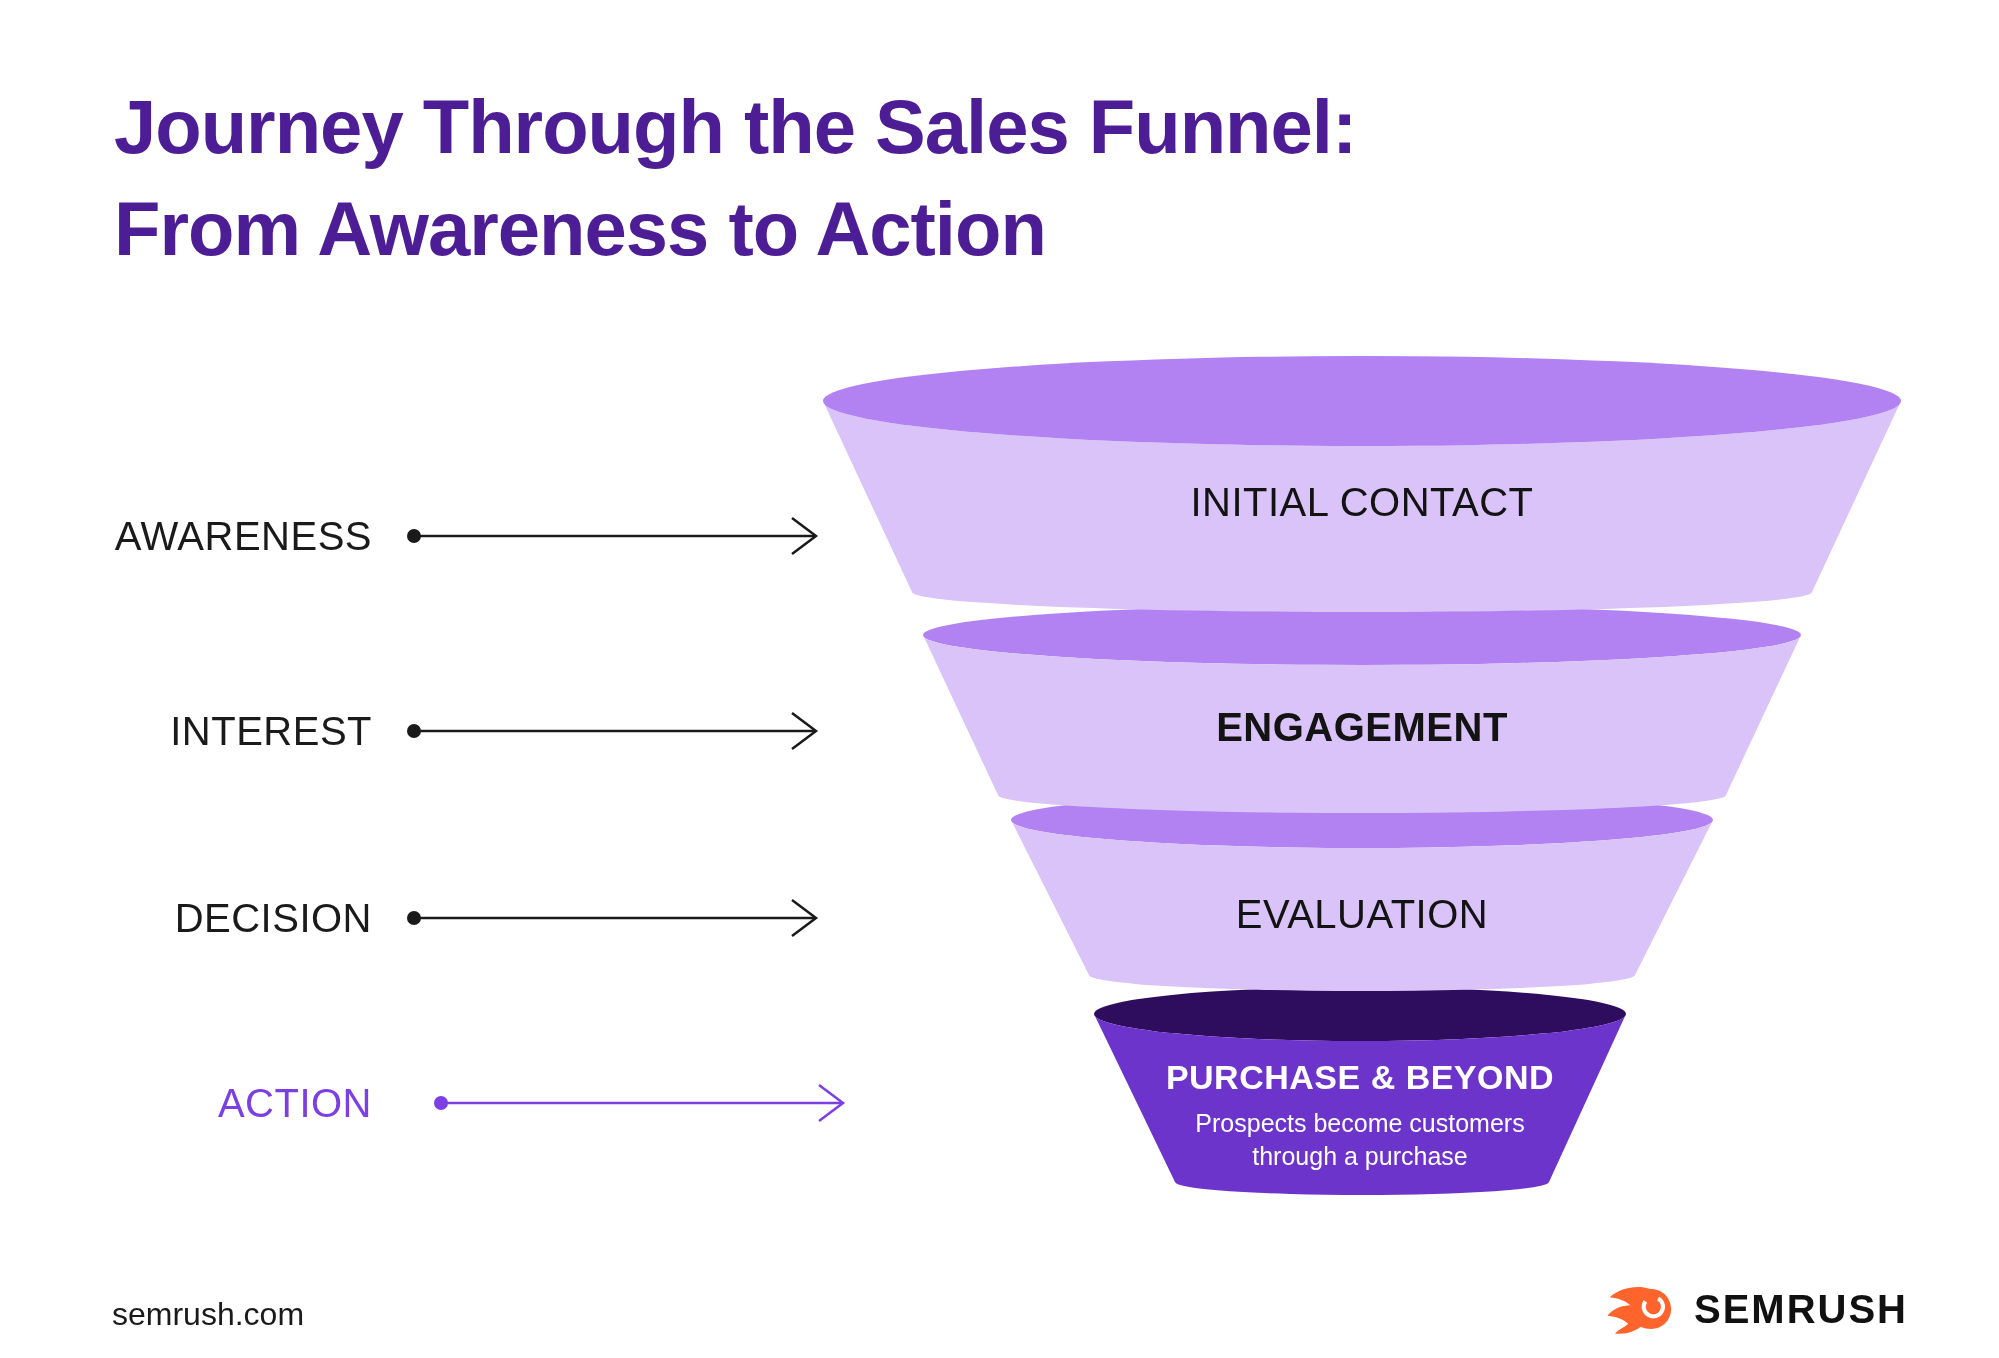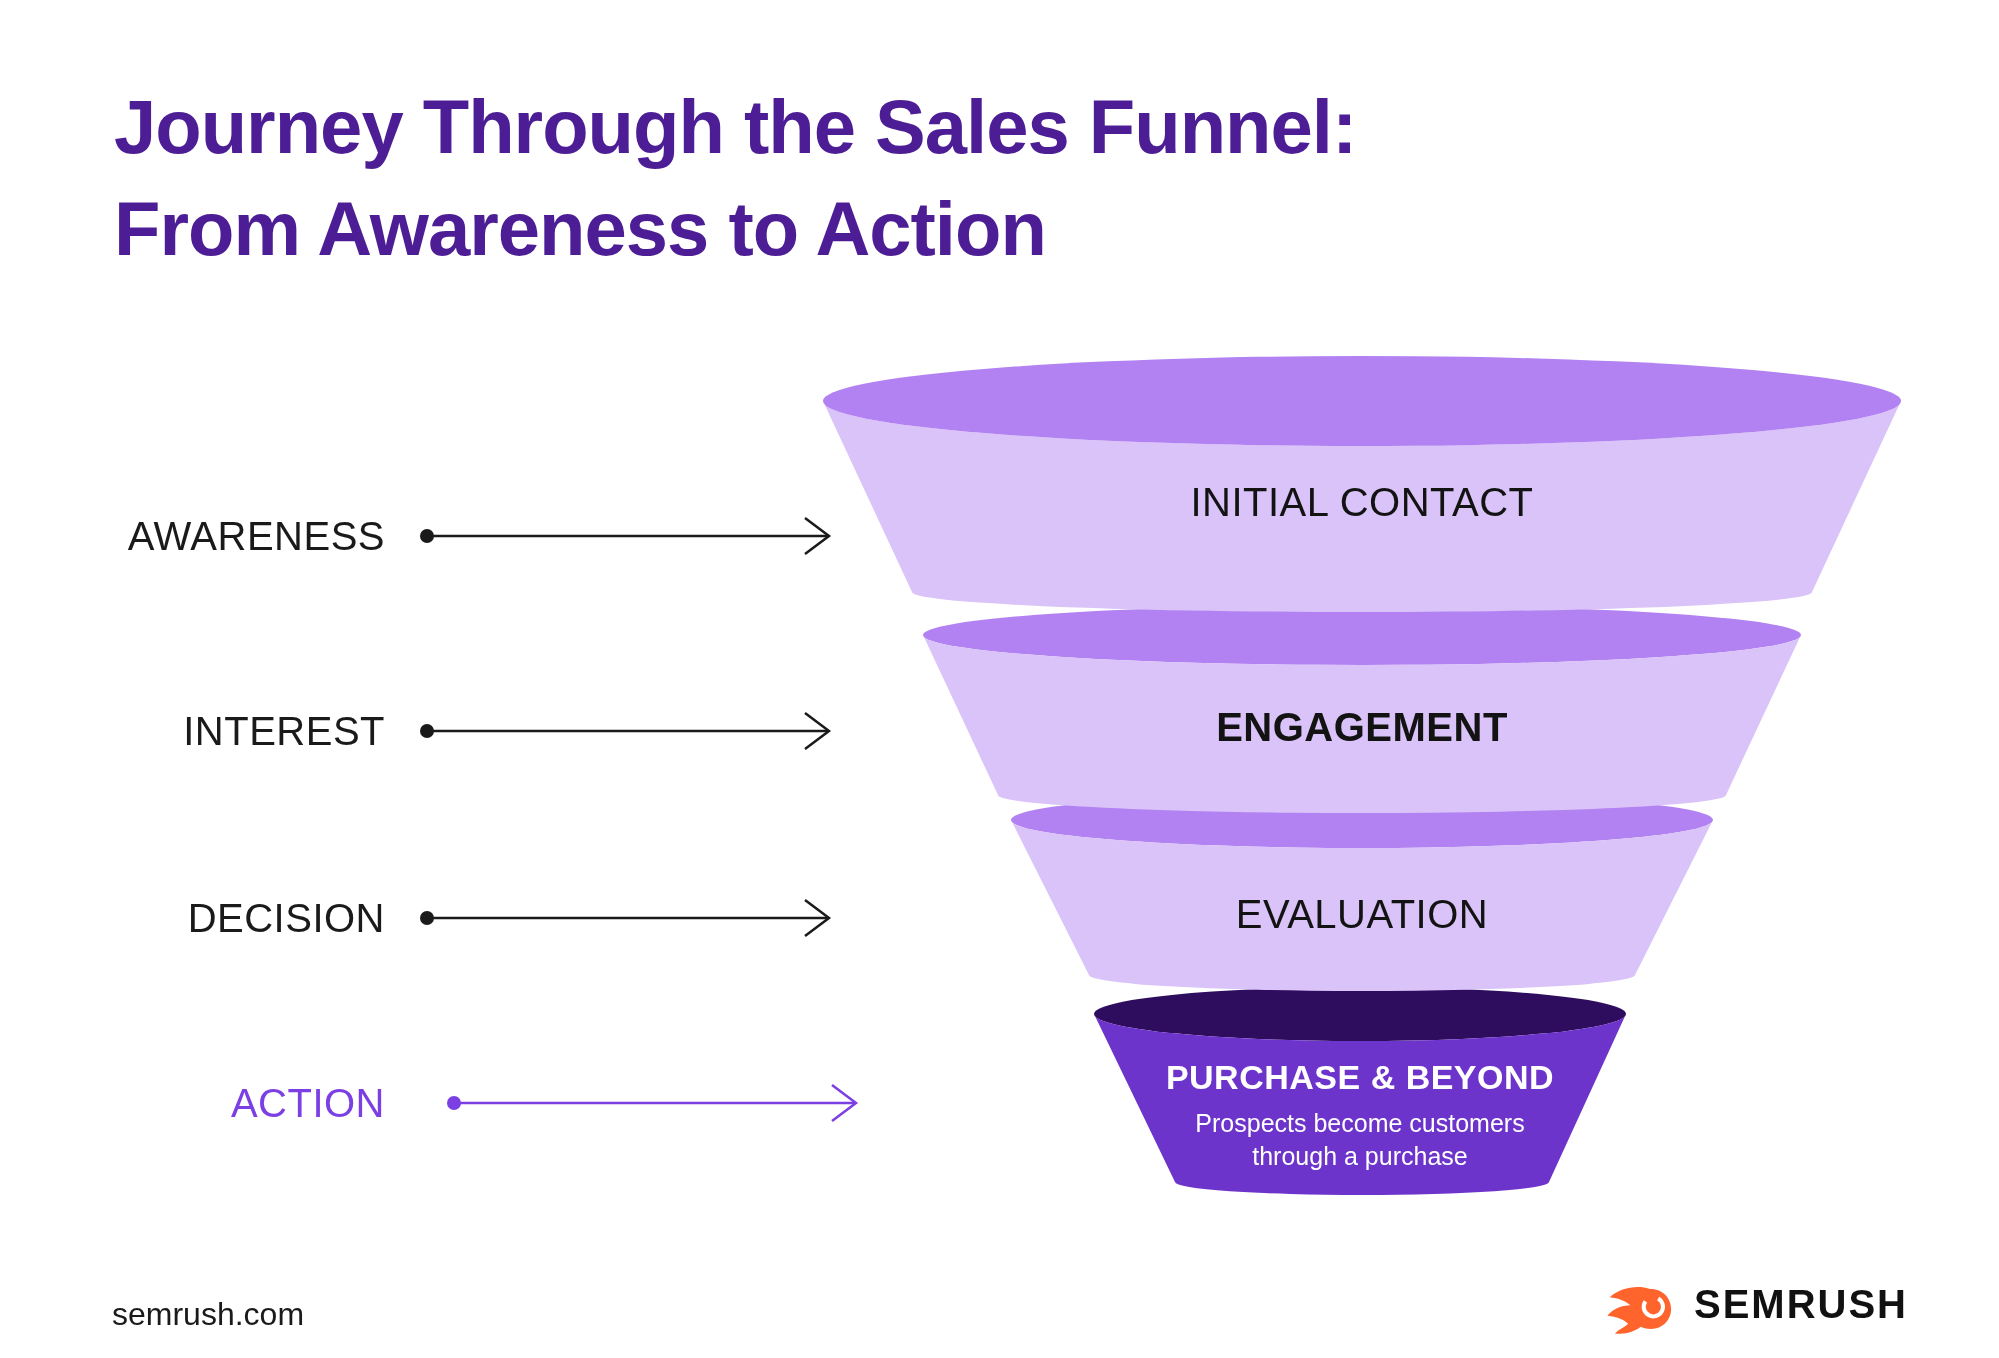--- a/index.html
+++ b/index.html
@@ -2,21 +2,21 @@
 <html><head>
 <meta charset="utf-8">
 <style>
   html,body{margin:0;padding:0;background:#ffffff;}
   .canvas{position:relative;width:1999px;height:1358px;background:#ffffff;overflow:hidden;
           font-family:"Liberation Sans", sans-serif;}
 
   .title{position:absolute;left:114px;top:76px;font-size:76px;font-weight:700;color:#4c1d95;
          line-height:102px;letter-spacing:-1px;}
 
-  .stage-row{position:absolute;left:117px;display:flex;align-items:center;height:48px;}
+  .stage-row{position:absolute;left:104px;display:flex;align-items:center;height:48px;}
   .row-awareness{top:512px;}
   .row-interest{top:707px;}
   .row-decision{top:894px;}
   .row-action{top:1079px;gap:27px;}
   .stage-label{width:268px;text-align:right;font-size:40px;color:#1a1a1a;letter-spacing:0.5px;
                margin-right:34px;white-space:nowrap;}
   .stage-action .stage-label{color:#7B3FE4;}
   .arrow-svg{display:block;}
 
   .funnel-svg{position:absolute;left:0;top:0;}
@@ -25,21 +25,21 @@
                 letter-spacing:0.5px;white-space:nowrap;}
   .fl-1{left:1362px;top:502px;}
   .fl-2{left:1362px;top:727px;font-weight:bold;}
   .fl-3{left:1362px;top:914px;}
   .funnel-dark-title{position:absolute;left:1360px;top:1077px;transform:translate(-50%,-50%);
                      font-size:34px;font-weight:700;color:#ffffff;letter-spacing:0.5px;white-space:nowrap;}
   .funnel-sub{position:absolute;left:1360px;top:1140px;transform:translate(-50%,-50%);
               font-size:25px;line-height:33px;color:#ffffff;text-align:center;white-space:nowrap;}
 
   .footer-site{position:absolute;left:112px;top:1296px;font-size:32px;color:#1a1a1a;}
-  .brand{position:absolute;right:91px;top:1282px;display:flex;gap:14px;}
+  .brand{position:absolute;right:91px;top:1282px;display:flex;align-items:center;gap:14px;}
   .brand-text{font-size:40px;font-weight:700;letter-spacing:2px;color:#111111;}
 </style>
 </head>
 <body>
 
 <div class="canvas">
 
   <div class="title">
     <div>Journey Through the Sales Funnel:</div>
     <div>From Awareness to Action</div>

